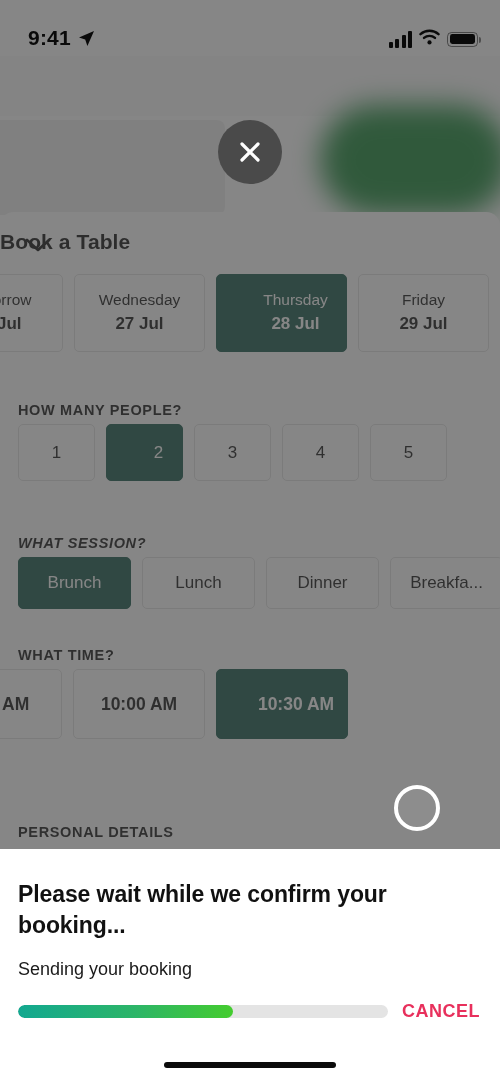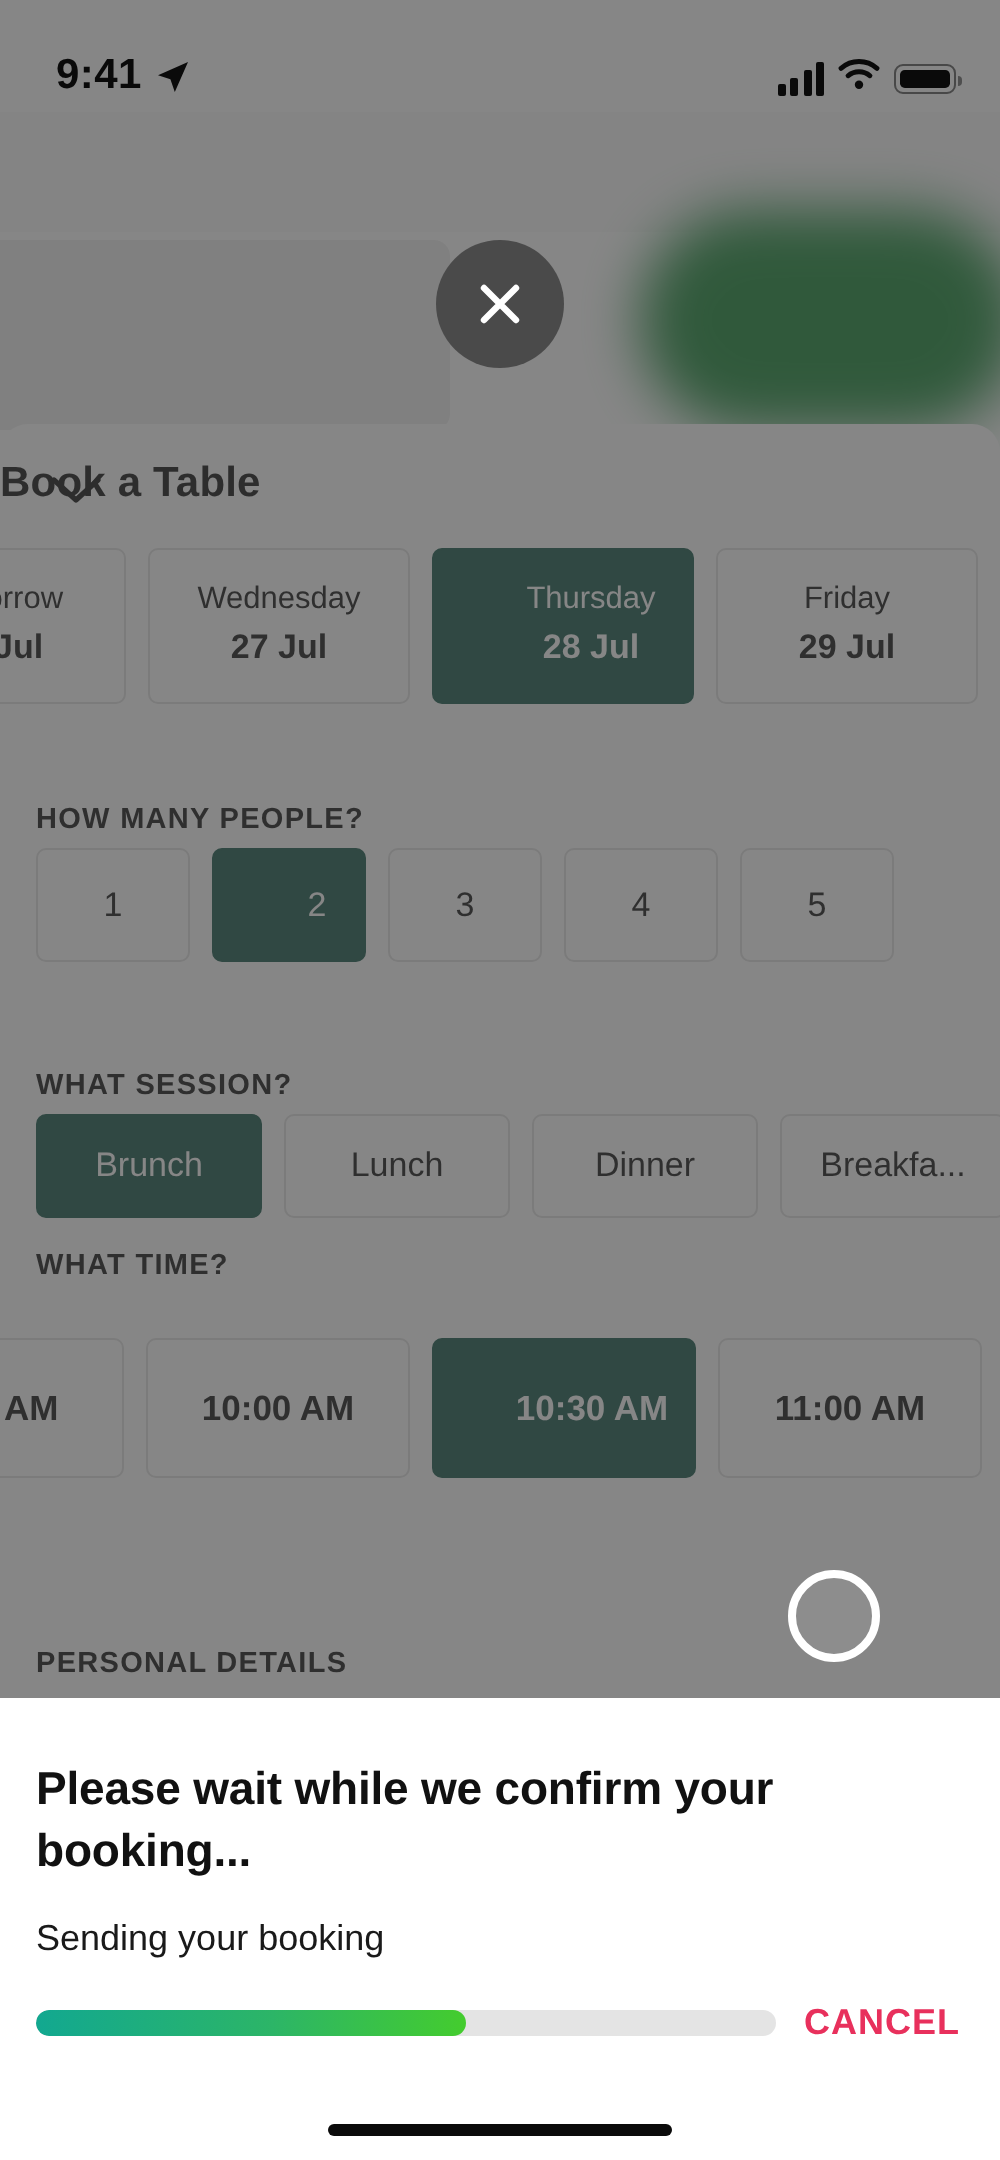--- a/index.html
+++ b/index.html
@@ -143,38 +143,38 @@
 
   .people-label { position: absolute; left: 18px; top: 190px; }
   .people-row   { position: absolute; left: 18px; top: 212px; width: 560px; }
   .chip.people {
     width: 77px;
     height: 57px;
     font-size: 17px;
     font-weight: 400;
   }
 
-  .session-label { position: absolute; left: 18px; top: 323px; }
+  .session-label { position: absolute; left: 18px; top: 323px; font-style: italic; }
   .session-row   { position: absolute; left: 18px; top: 345px; width: 600px; }
   .chip.session {
     height: 52px;
     font-size: 17px;
     padding: 0 34px;
     white-space: nowrap;
     overflow: hidden;
     text-overflow: ellipsis;
     display: flex;
     flex-direction: row;
   }
   .chip.session.w1 { width: 113px; }
   .chip.session.w2 { width: 113px; }
   .chip.session.w3 { width: 113px; text-align: right; }
   .chip.session.w4 { width: 113px; }
 
-  .time-label { position: absolute; left: 18px; top: 413px; }
+  .time-label { position: absolute; left: 18px; top: 435px; }
   .time-row   { position: absolute; left: -70px; top: 457px; width: 620px; }
   .chip.time {
     width: 132px;
     height: 70px;
     font-size: 17.5px;
     font-weight: 700;
   }
   .chip.time.selected { font-weight: 700; }
 
   .personal-label { position: absolute; left: 18px; top: 612px; }
@@ -403,21 +403,20 @@
       <div class="chip session w2">Lunch</div>
       <div class="chip session w3">Dinner</div>
       <div class="chip session w4">Breakfa...</div>
     </div>
 
     <div class="section-label time-label">WHAT TIME?</div>
     <div class="time-row chip-row">
       <div class="chip time">9:30 AM</div>
       <div class="chip time">10:00 AM</div>
       <div class="chip time selected">10:30 AM</div>
-      <div class="chip time">11:00 AM</div>
     </div>
 
     <div class="section-label personal-label">PERSONAL DETAILS</div>
   </div>
 
   <div class="dim"></div>
 
   <div class="close-btn">
     <svg width="26" height="26" viewBox="0 0 26 26" aria-hidden="true">
       <path d="M5 5 L21 21 M21 5 L5 21" fill="none" stroke="#ffffff" stroke-width="3.2" stroke-linecap="round"></path>

